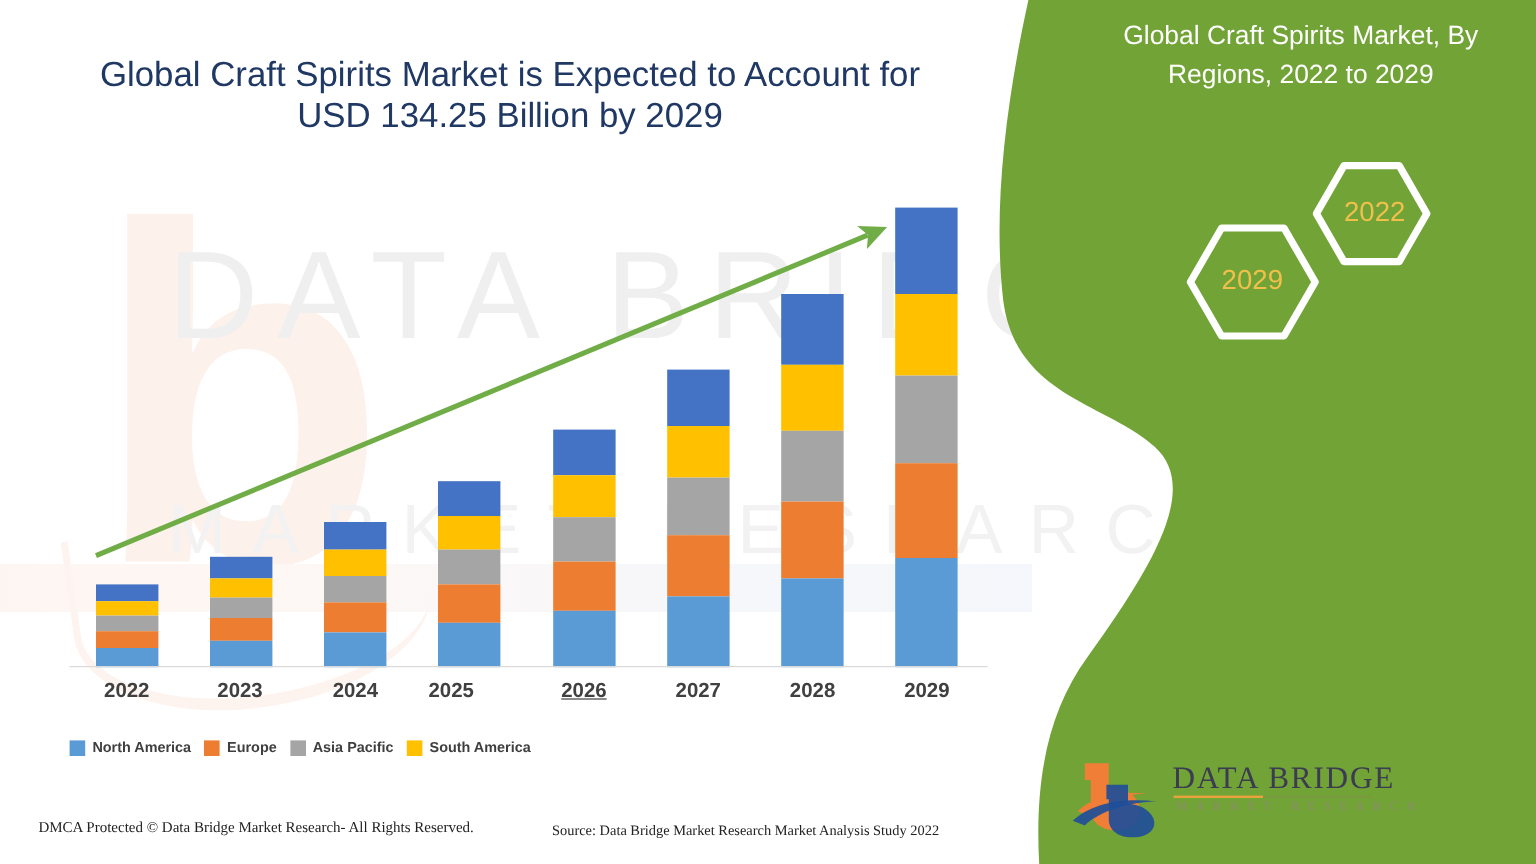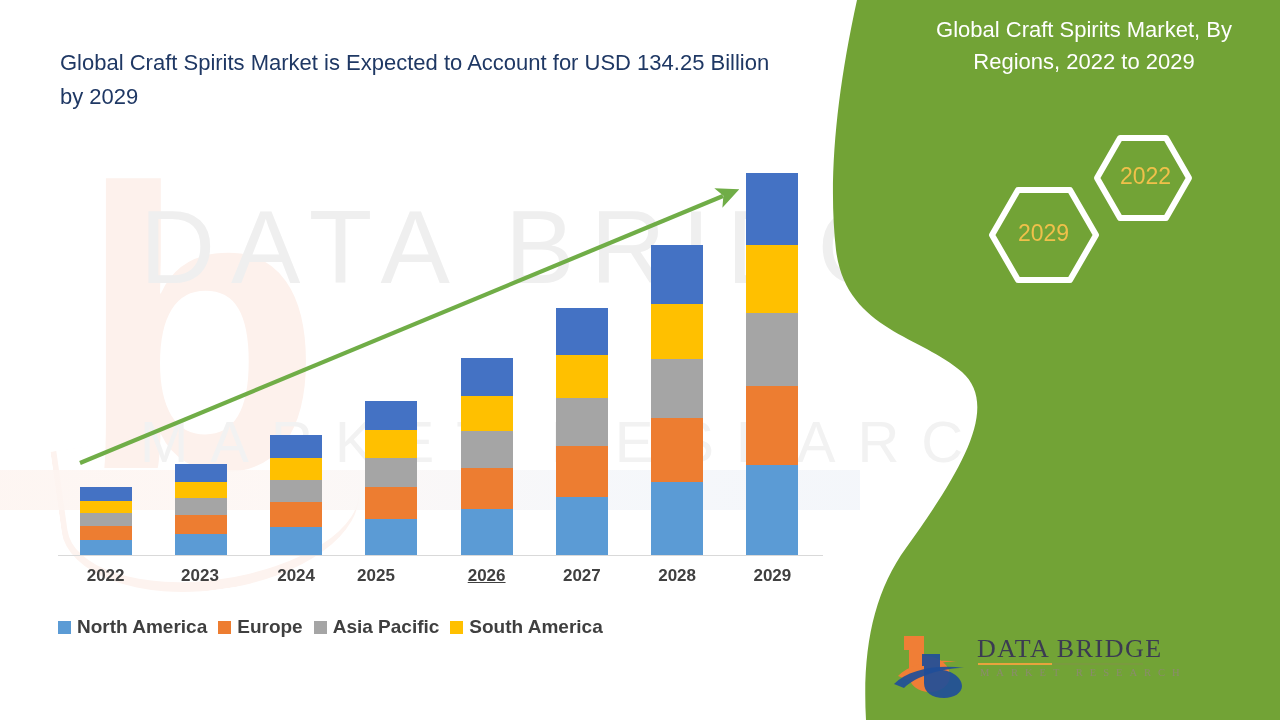--- a/index.html
+++ b/index.html
@@ -71,22 +71,22 @@
   
   #left-panel {
     position: absolute;
     left: 0; top: 0; width: 900px; height: 720px;
     z-index: 3;
   }
   #chart-title {
     position: absolute;
     left: 60px; top: 46px;
     width: 730px;
-    text-align: left;
-    font-size: 22px;
+    text-align: center;
+    font-size: 29px;
     line-height: 34px;
     color: #1f3864;
     font-family: "Liberation Sans", sans-serif;
   }
 
   
   #plot {
     position: absolute;
     left: 58px; top: 150px;
     width: 762px; height: 406px;
@@ -147,21 +147,21 @@
     display: flex;
     align-items: center;
     gap: 6px;
   }
   .legend-swatch {
     width: 13px; height: 13px;
     display: inline-block;
     flex: 0 0 auto;
   }
   .legend-label {
-    font-size: 19px;
+    font-size: 12px;
     font-weight: 700;
     color: #3f3f3f;
     white-space: nowrap;
     font-family: "Liberation Sans", sans-serif;
   }
 
   
   #footer {
     position: absolute;
     left: 0; top: 682px;
@@ -371,20 +371,24 @@
         <div class="legend-item">
           <span class="legend-swatch" style="background: rgb(165, 165, 165);"></span>
           <span class="legend-label">Asia Pacific</span>
         </div>
         <div class="legend-item">
           <span class="legend-swatch" style="background: rgb(255, 192, 0);"></span>
           <span class="legend-label">South America</span>
         </div>
       </div>
 
+    <div id="footer">
+      <div id="dmca">DMCA Protected © Data Bridge Market Research- All Rights Reserved.</div>
+      <div id="source">Source: Data Bridge Market Research Market Analysis Study 2022</div>
+    </div>
   </div>
 
   <svg id="green-panel" viewBox="0 0 1280 720" preserveAspectRatio="none">
     <path id="green-shape" d="M 857,0
              C 836,96 828,180 836,250
              C 846,330 922,336 962,372
              C 1000,406 962,470 906,548
              C 874,592 862,648 866,720
              L 1280,720 L 1280,0 Z" fill="#72A336"></path>
   </svg>

